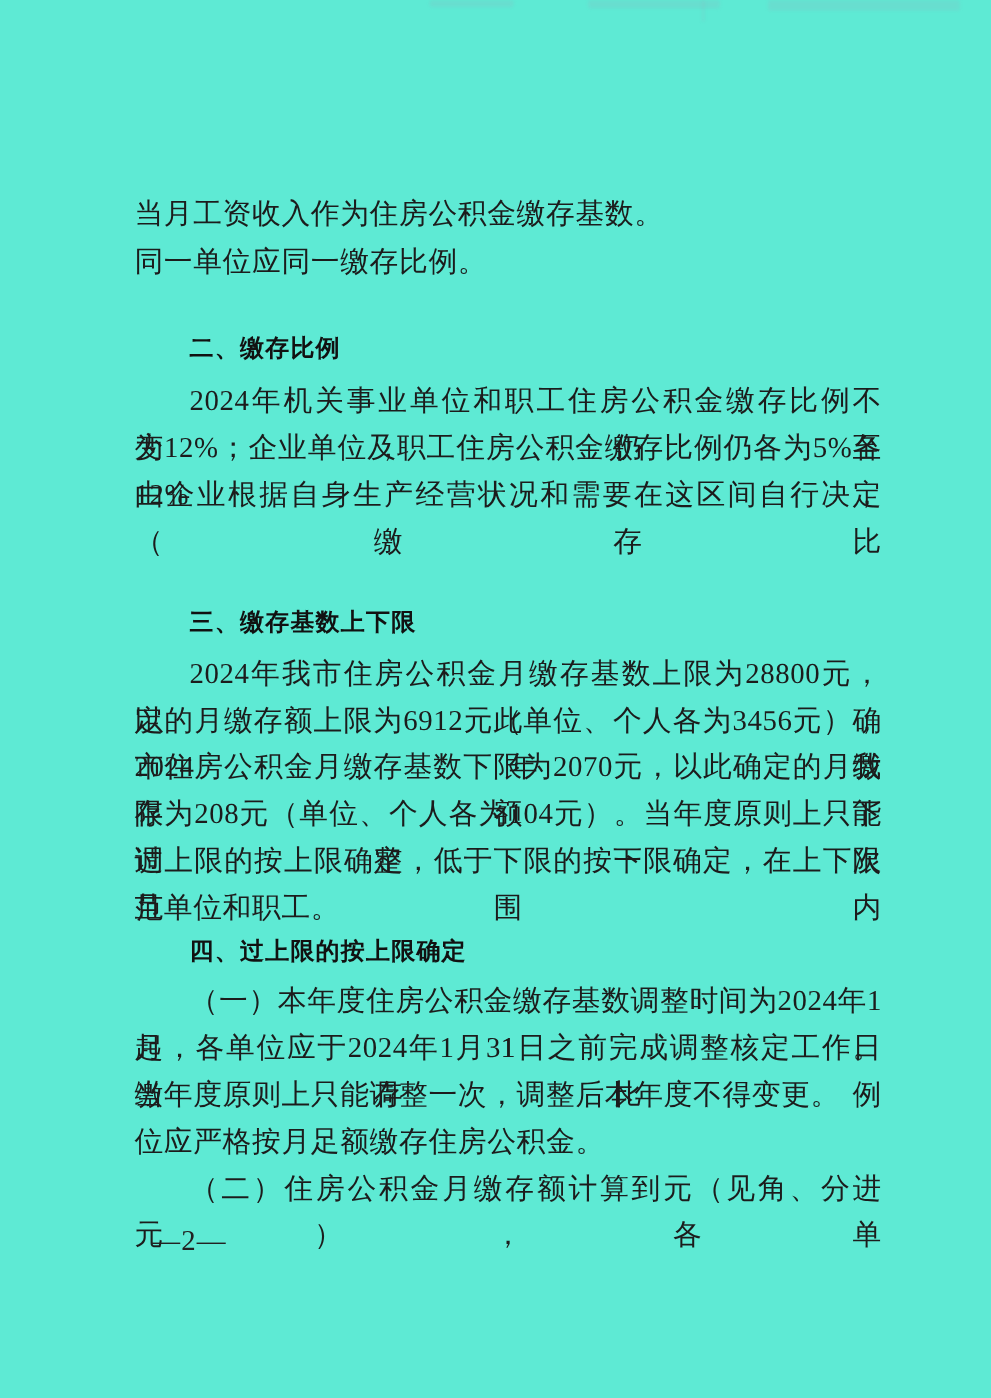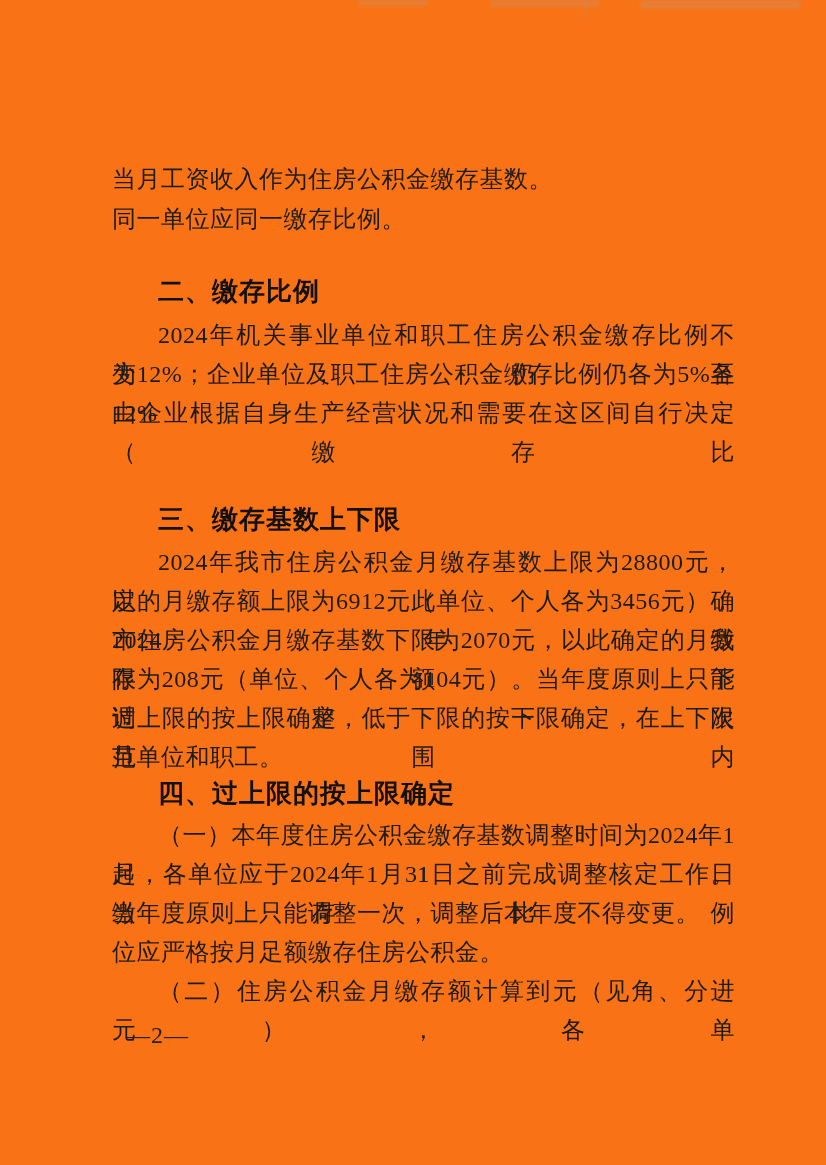--- a/index.html
+++ b/index.html
@@ -4,21 +4,21 @@
 <style>
   html, body {
     margin: 0;
     padding: 0;
     background: #ffffff;
   }
   .page {
     position: relative;
     width: 826px;
     height: 1165px;
-    background: #f97316;
+    background: #5eead4;
     overflow: hidden;
     font-family: "Liberation Serif", "DejaVu Serif", serif;
     color: #1c1c1c;
   }
   
   .artifact {
     position: absolute;
     background: rgba(150, 170, 190, 0.18);
     filter: blur(1.5px);
     border-radius: 2px;
@@ -46,21 +46,21 @@
   .heading {
     position: absolute;
     left: 112px;
     width: 623px;
     height: 39px;
     line-height: 39px;
     padding-left: 46px;
     box-sizing: border-box;
     font-family: "Liberation Sans", "DejaVu Sans", sans-serif;
     font-weight: bold;
-    font-size: 26px;
+    font-size: 20px;
     color: #111111;
     letter-spacing: 1px;
   }
   .pagenum {
     position: absolute;
     left: 126px;
     top: 1016px;
     height: 39px;
     line-height: 39px;
     font-size: 24px;

